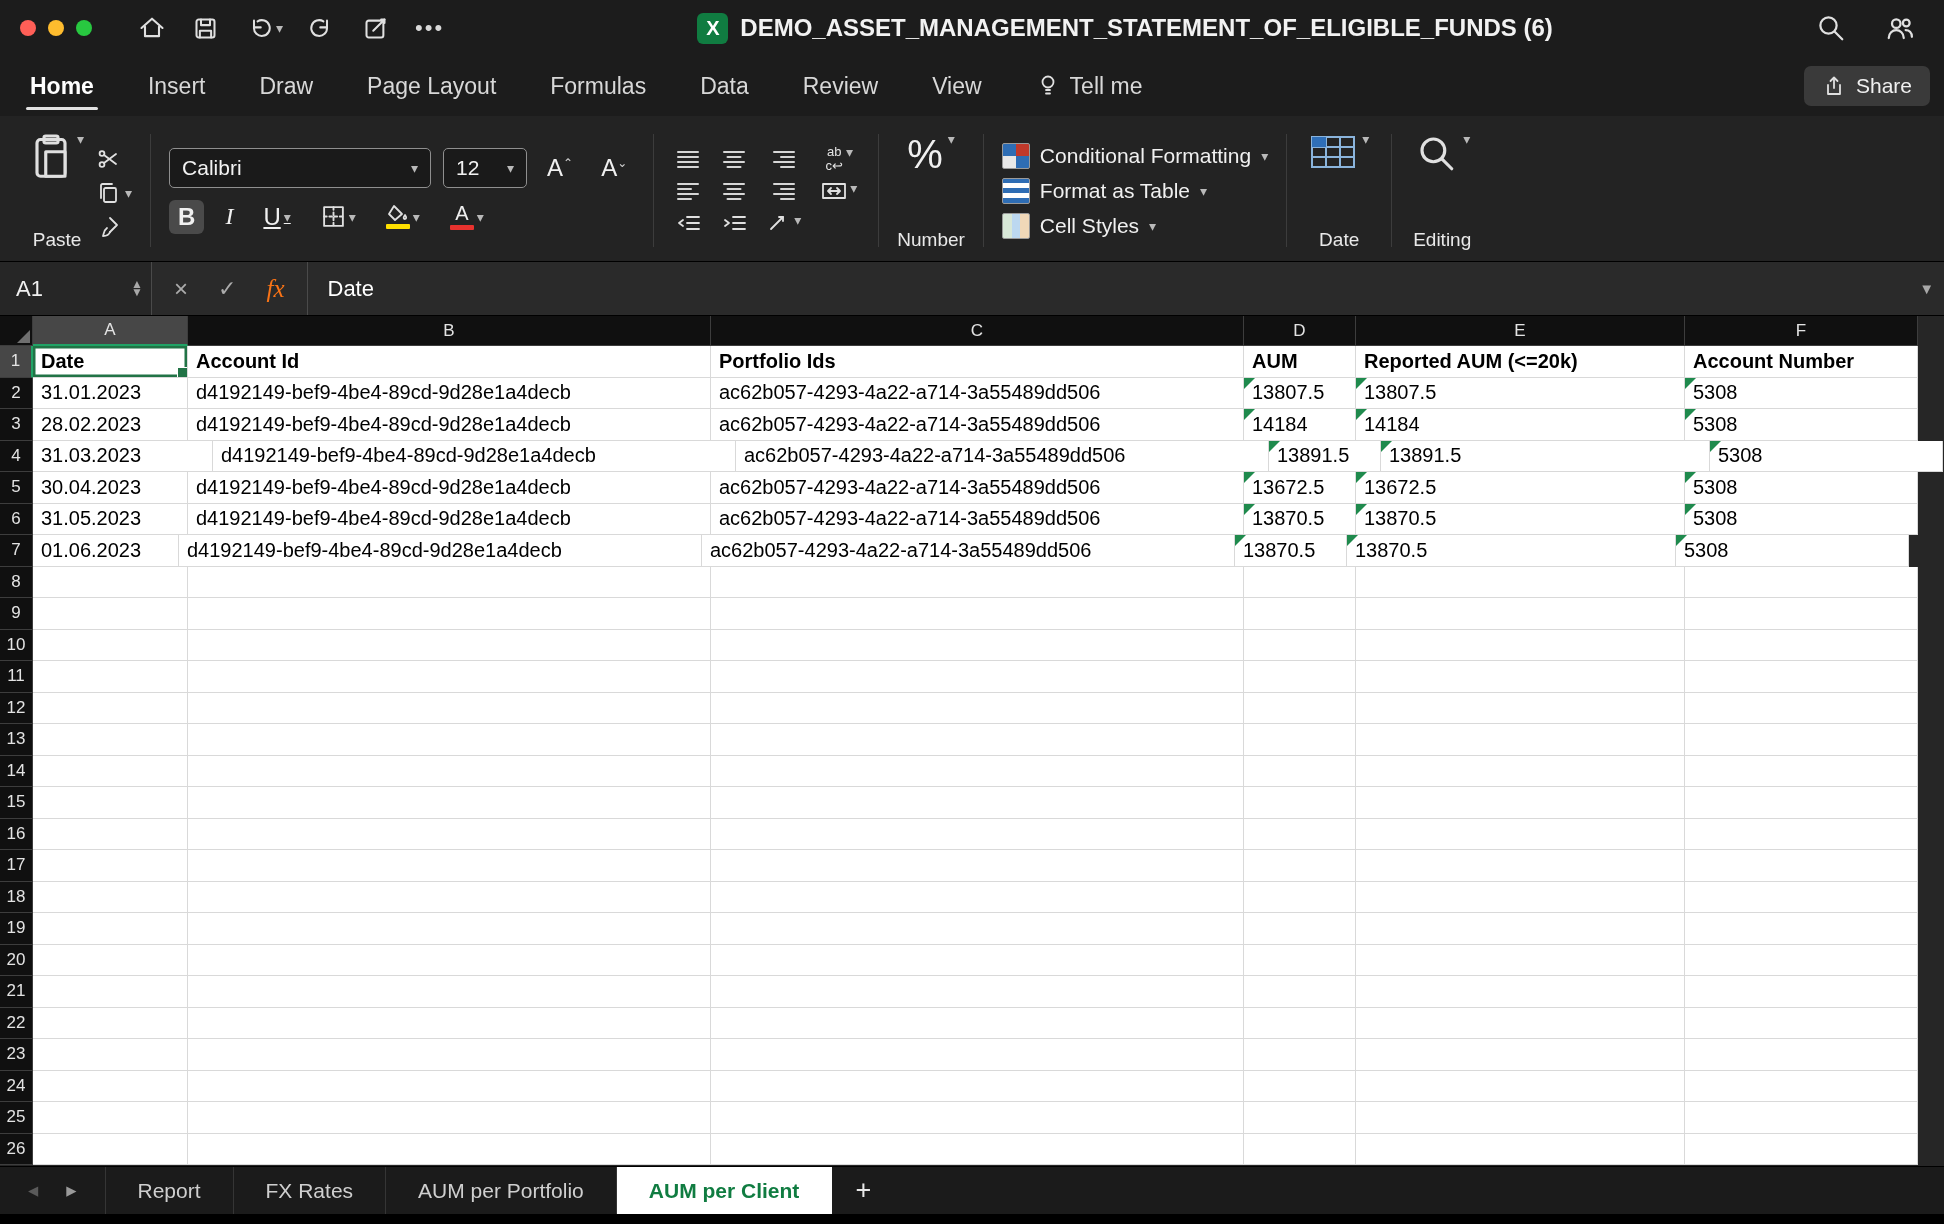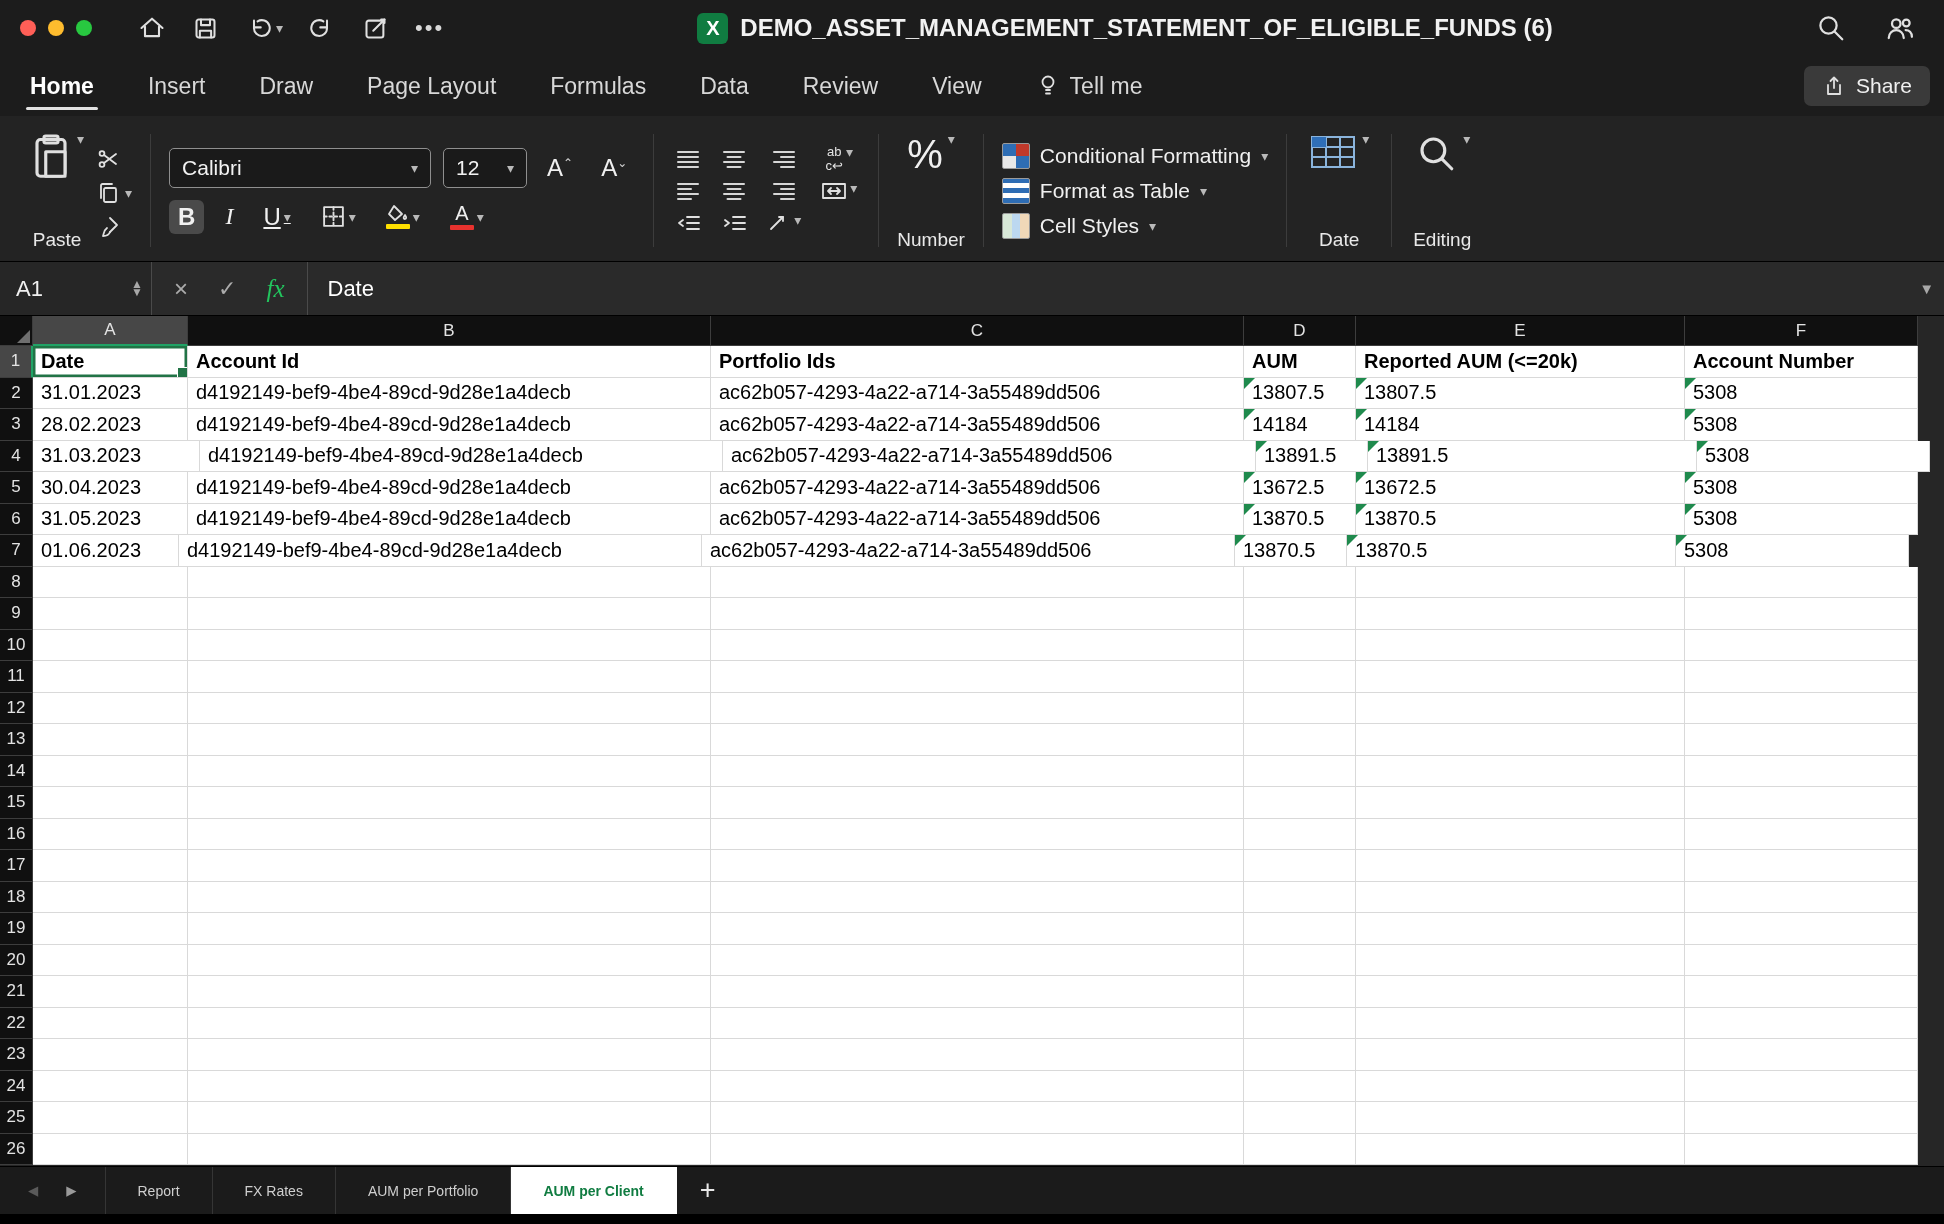--- a/index.html
+++ b/index.html
@@ -68,21 +68,21 @@
   .cs-mini{background:linear-gradient(90deg,#d8e8d8 0 33%,#bcd8f0 33% 66%,#f0d8b8 66%);}
 
   
   .fbar{height:54px;background:#2a2a2a;display:flex;align-items:stretch;border-bottom:1px solid #000;}
   .namebox{width:152px;background:#262626;display:flex;align-items:center;padding:0 8px 0 16px;
     color:#f0f0f0;font-size:22px;border-right:1px solid #4a4a4a;}
   .stepper{margin-left:auto;display:flex;flex-direction:column;line-height:0.6;color:#a8a8a8;font-size:12px;align-items:center;}
   .fx-btns{display:flex;align-items:center;gap:30px;padding:0 22px;border-right:1px solid #4a4a4a;}
   .fxx{color:#ababab;font-size:24px;}
   .fxc{color:#ababab;font-size:22px;}
-  .fxi{color:#22c55e;font-size:25px;font-style:italic;font-family:"Liberation Serif",serif;}
+  .fxi{color:#f97316;font-size:25px;font-style:italic;font-family:"Liberation Serif",serif;}
   .fcontent{flex:1;display:flex;align-items:center;color:#fff;font-size:22px;padding-left:20px;}
   .fchev{display:flex;align-items:center;padding-right:10px;color:#a8a8a8;font-size:15px;}
 
   
   .gridwrap{height:850px;background:#262626;overflow:hidden;position:relative;}
   .hdr-row{display:flex;height:30px;}
   .corner{width:33px;background:#101010;border-right:1px solid #3d3d3d;border-bottom:1px solid #3d3d3d;position:relative;flex:none;}
   .corner::after{content:'';position:absolute;right:2px;bottom:2px;border-left:13px solid transparent;border-bottom:13px solid #6f6f6f;}
   .ch{flex:none;background:#101010;color:#e3e3e3;font-size:17px;display:flex;align-items:center;justify-content:center;
     border-right:1px solid #3d3d3d;border-bottom:1px solid #3d3d3d;}
@@ -96,21 +96,21 @@
   .cell.bold{font-weight:bold;}
   .cell.selected{box-shadow:inset 0 0 0 2.5px #217346;z-index:2;}
   .cell.selected::after{content:'';position:absolute;right:-1px;bottom:-1px;width:9px;height:9px;background:#217346;border:1.5px solid #fff;}
   .cell.err::before{content:'';position:absolute;left:0;top:0;border-top:11px solid #1f8a4d;border-right:11px solid transparent;}
 
   
   .sheetbar{height:48px;background:#1b1b1b;display:flex;align-items:stretch;border-top:1px solid #000;}
   .snav{display:flex;align-items:center;gap:28px;padding:0 28px;font-size:18px;}
   .snav .dis{color:#5a5a5a;} .snav .en{color:#9a9a9a;}
   .stabs{display:flex;align-items:stretch;}
-  .stab{display:flex;align-items:center;padding:0 32px;font-size:14px;color:#cfcfcf;border-right:1px solid #353535;}
+  .stab{display:flex;align-items:center;padding:0 32px;font-size:21px;color:#cfcfcf;border-right:1px solid #353535;}
   .stab:first-child{border-left:1px solid #353535;}
   .stab.active{background:#ffffff;color:#107c41;font-weight:bold;border-color:transparent;}
   .add-sheet{width:62px;display:flex;align-items:center;justify-content:center;color:#e8e8e8;font-size:27px;}
   .bstrip{height:10px;background:#000;}
 </style>
 </head>
 <body>
 
 <div class="titlebar">
   <div class="lights">
@@ -517,21 +517,21 @@
         <div class="rh">3</div>
         <div class="cell" style="width: 155px;">28.02.2023</div>
         <div class="cell" style="width: 523px;">d4192149-bef9-4be4-89cd-9d28e1a4decb</div>
         <div class="cell" style="width: 533px;">ac62b057-4293-4a22-a714-3a55489dd506</div>
         <div class="cell err" style="width: 112px;">14184</div>
         <div class="cell err" style="width: 329px;">14184</div>
         <div class="cell err" style="width: 233px;">5308</div>
       </div>
       <div class="g-row">
         <div class="rh">4</div>
-        <div class="cell" style="width: 167px;">31.03.2023</div>
+        <div class="cell" style="width: 180px;">31.03.2023</div>
         <div class="cell" style="width: 523px;">d4192149-bef9-4be4-89cd-9d28e1a4decb</div>
         <div class="cell" style="width: 533px;">ac62b057-4293-4a22-a714-3a55489dd506</div>
         <div class="cell err" style="width: 112px;">13891.5</div>
         <div class="cell err" style="width: 329px;">13891.5</div>
         <div class="cell err" style="width: 233px;">5308</div>
       </div>
       <div class="g-row">
         <div class="rh">5</div>
         <div class="cell" style="width: 155px;">30.04.2023</div>
         <div class="cell" style="width: 523px;">d4192149-bef9-4be4-89cd-9d28e1a4decb</div>

